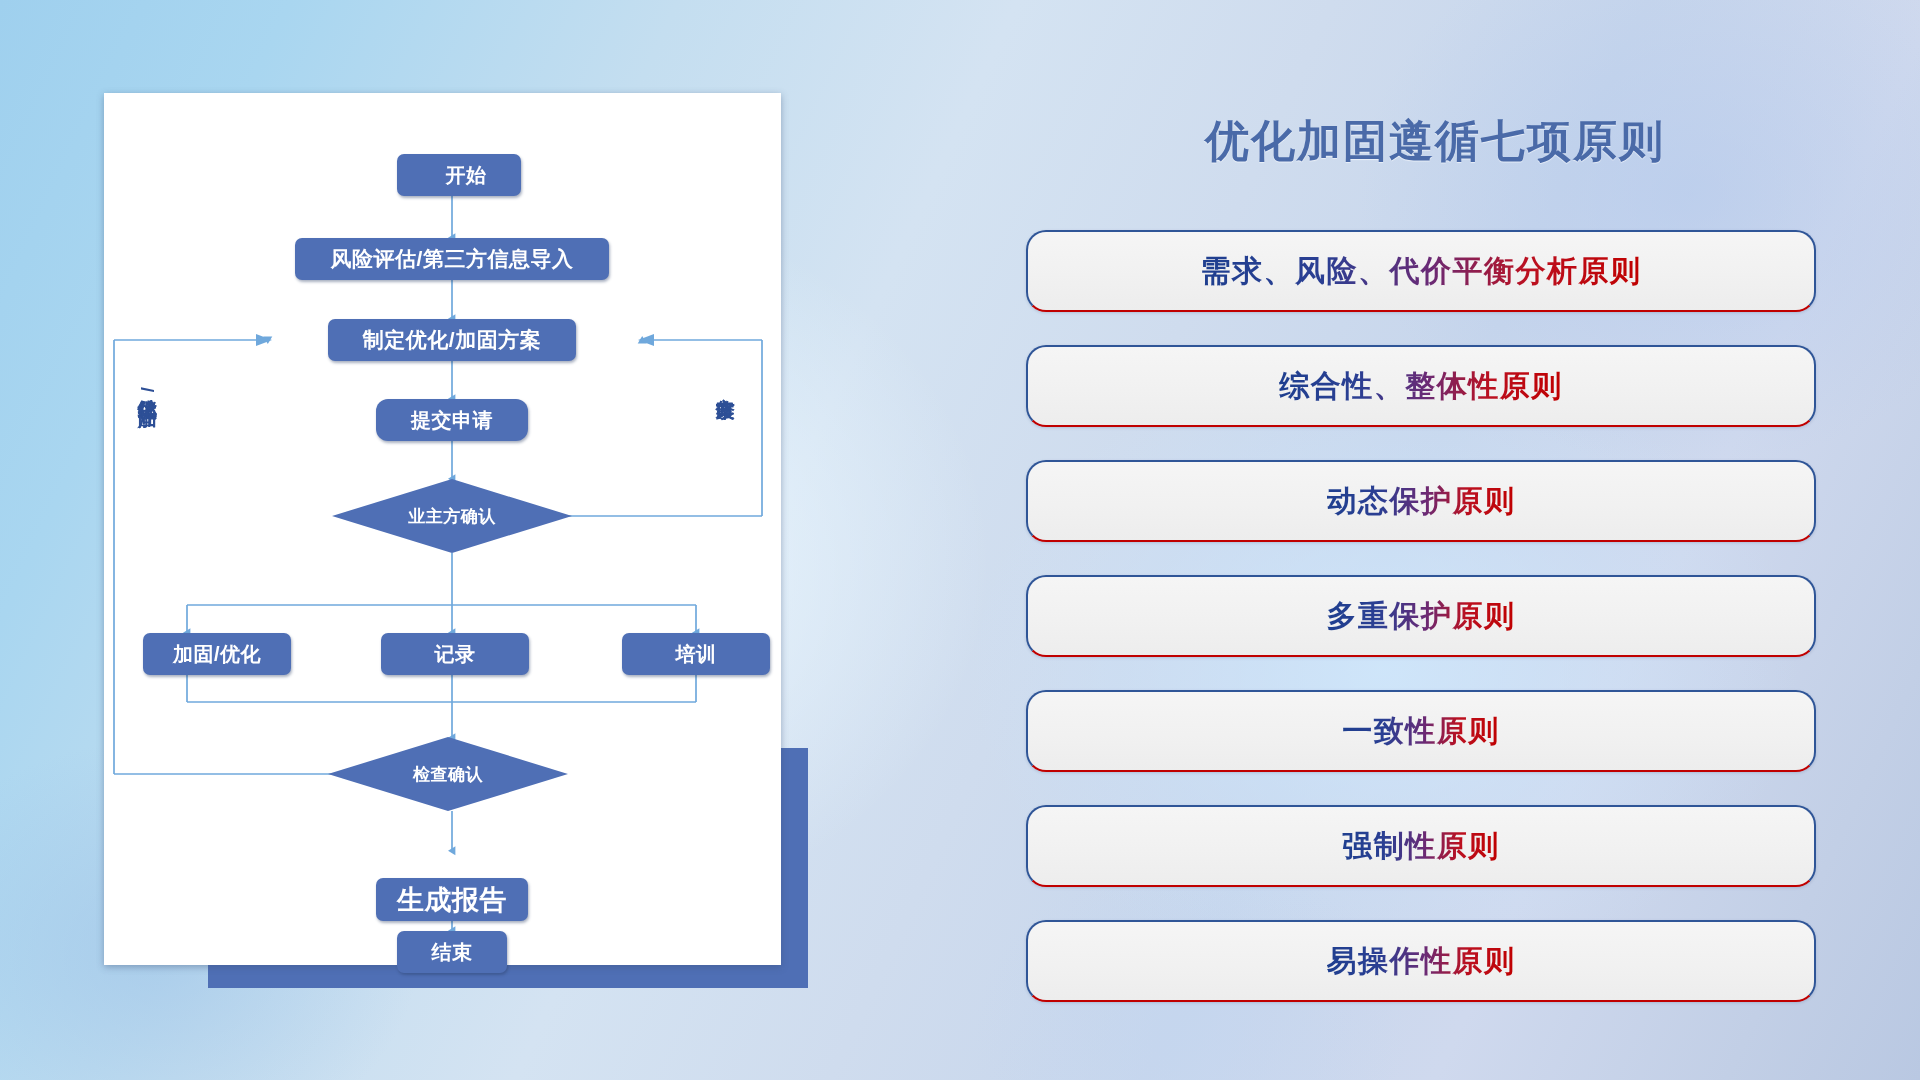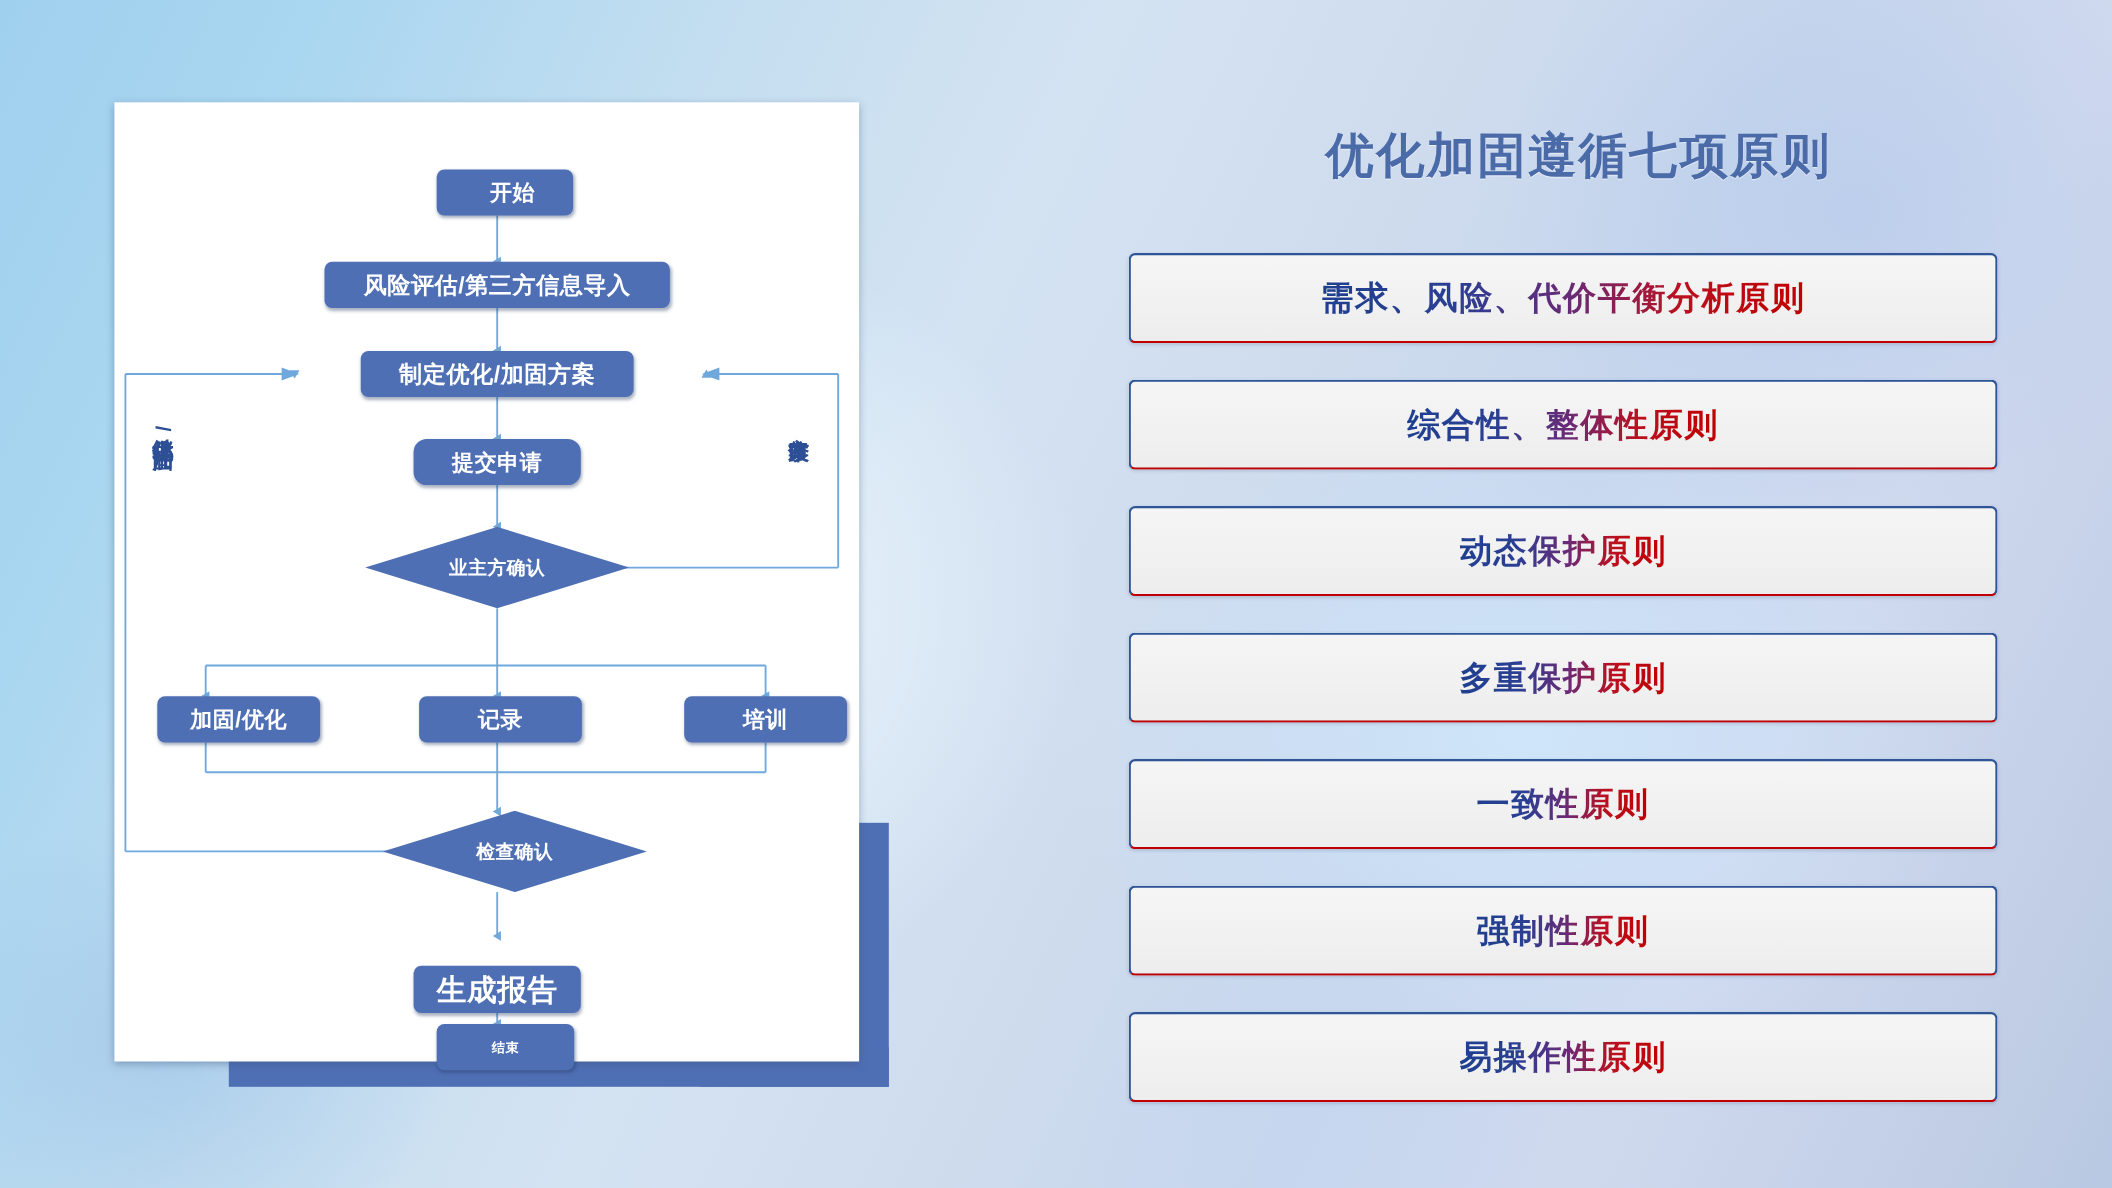--- a/index.html
+++ b/index.html
@@ -81,21 +81,21 @@
   #right-col{position:absolute;left:1020px;top:0;width:830px;height:1080px;z-index:3;}
   #deck-title{
     position:absolute;left:0;top:112px;width:830px;text-align:center;
     font-size:44px;font-weight:bold;color:#4a6aa8;letter-spacing:2px;
     text-shadow:0 1px 1px rgba(255,255,255,.6);
   }
   #principle-list{position:absolute;left:6px;top:230px;width:790px;}
   .principle-card{
     position:relative;height:78px;margin-bottom:33px;
     background:linear-gradient(180deg,#f5f5f5 0%,#f1f1f1 55%,#ededed 100%);
-    border-radius:6px;
+    border-radius:20px;
     border-top:2.2px solid #2f5597;
     border-bottom:2.2px solid #c00000;
     border-left:2.2px solid #2f5597;
     border-right:2.2px solid #2f5597;
     display:flex;align-items:center;justify-content:center;
     box-shadow:0 1px 3px rgba(70,90,130,.22);
     overflow:hidden;
   }
   .principle-card::after{
     content:"";position:absolute;left:-1px;right:-1px;bottom:-2.2px;height:2.2px;
@@ -200,32 +200,32 @@
   </div>
 
   <div class="node shadowed" style="left:277px;top:540px;width:148px;height:42px;font-size:20px;">
     <span>记录</span>
   </div>
 
   <div class="node shadowed" style="left:518px;top:540px;width:148px;height:42px;font-size:20px;">
     <span>培训</span>
   </div>
 
-  <div class="diamond-wrap" style="left:244px;top:644px;width:240px;height:74px;">
+  <div class="diamond-wrap" style="left:224px;top:644px;width:240px;height:74px;">
     <svg width="240" height="74" viewBox="0 0 240 74">
       <polygon points="120,0 240,37 120,74 0,37" fill="#4f6fb5"></polygon>
     </svg>
     <div class="dlabel">检查确认</div>
   </div>
 
   <div class="node shadowed" style="left:272px;top:758px;width:152px;height:43px;font-size:27px;margin-top:27px;">
     <span>生成报告</span>
   </div>
 
-  <div class="node shadowed" style="left:293px;top:838px;width:125px;height:42px;font-size:12px;">
+  <div class="node shadowed" style="left:293px;top:838px;width:110px;height:42px;font-size:20px;">
     <span>结束</span>
   </div>
 
   <div class="vlabel" style="left:33px;top:290px;height:170px;">继续优化/加固</div>
 
   <div class="vlabel" style="left:611px;top:290px;height:120px;">方案修改</div>
 </div>
 
 <div id="right-col">
 

